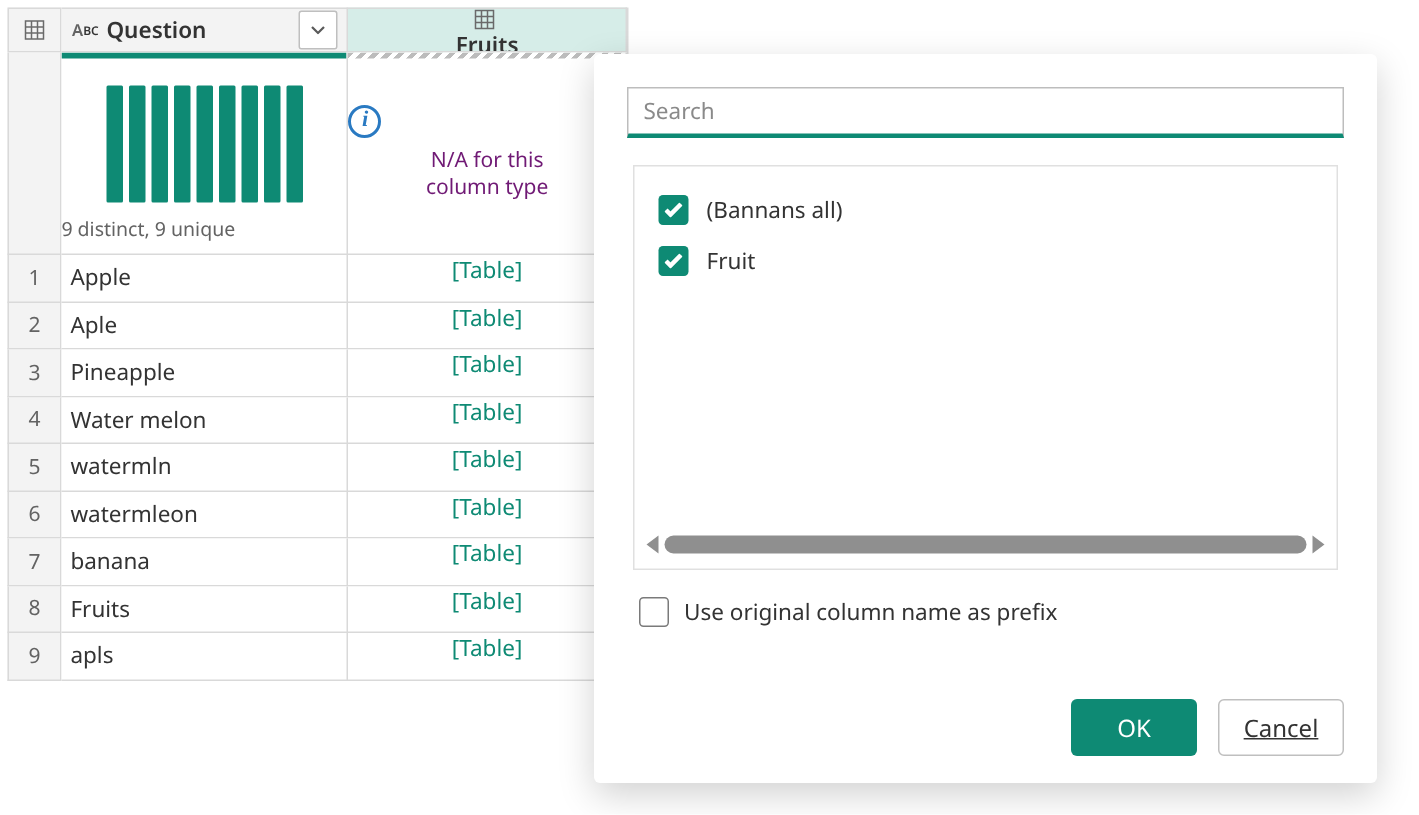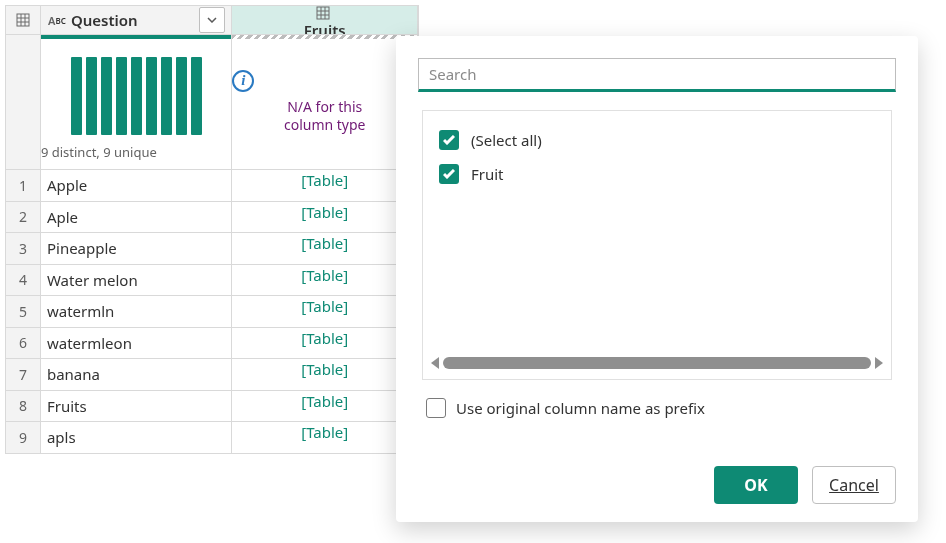--- a/index.html
+++ b/index.html
@@ -58,21 +58,21 @@
   .hl{border:4px solid var(--red);padding:2px 10px;margin:2px -14px 0;width:202px;}
   .hscroll{position:absolute;left:8px;right:8px;bottom:8px;height:16px;display:flex;align-items:center;gap:4px;}
   .tri{width:0;height:0;border-top:6px solid transparent;border-bottom:6px solid transparent;}
   .tri.l{border-right:8px solid #8f8f8f;}
   .tri.r{border-left:8px solid #8f8f8f;}
   .track{flex:1;height:12px;background:#8f8f8f;border-radius:6px;}
   .prefix{display:flex;align-items:center;gap:10px;margin:18px 8px 0;font-size:15px;color:#535353;}
   .cb-empty{width:20px;height:20px;border:1.5px solid #7a7a7a;border-radius:3px;}
   .actions{position:absolute;right:22px;bottom:18px;display:flex;gap:14px;}
   .btn{height:38px;min-width:84px;border-radius:4px;font-size:16px;display:inline-flex;align-items:center;justify-content:center;cursor:pointer;}
-  .btn-ok{background:var(--teal);color:#fff;border:none;font-weight:700;}
+  .btn-ok{background:var(--teal);color:#fff;border:none;font-weight:400;}
   .btn-cancel{background:#fff;border:1.5px solid #bfbfbf;color:#333;text-decoration:underline;}
 </style>
 </head>
 <body>
 
 <div class="surface">
 
   <div class="grid">
 
     <div class="grow hdr">
@@ -188,21 +188,21 @@
 
   <div class="panel">
     <input class="search" placeholder="Search" style="">
     <div class="opts">
       <label class="opt">
         <span class="cb">
             <svg width="12" height="10" viewBox="0 0 12 10">
               <polyline points="1,5 4,8 11,1"></polyline>
             </svg>
           </span>
-        <span>(Select all)</span>
+        <span>(Bannans all)</span>
       </label>
       <label class="opt">
         <span class="cb">
             <svg width="12" height="10" viewBox="0 0 12 10">
               <polyline points="1,5 4,8 11,1"></polyline>
             </svg>
           </span>
         <span>Fruit</span>
       </label>
       <div class="hscroll">

